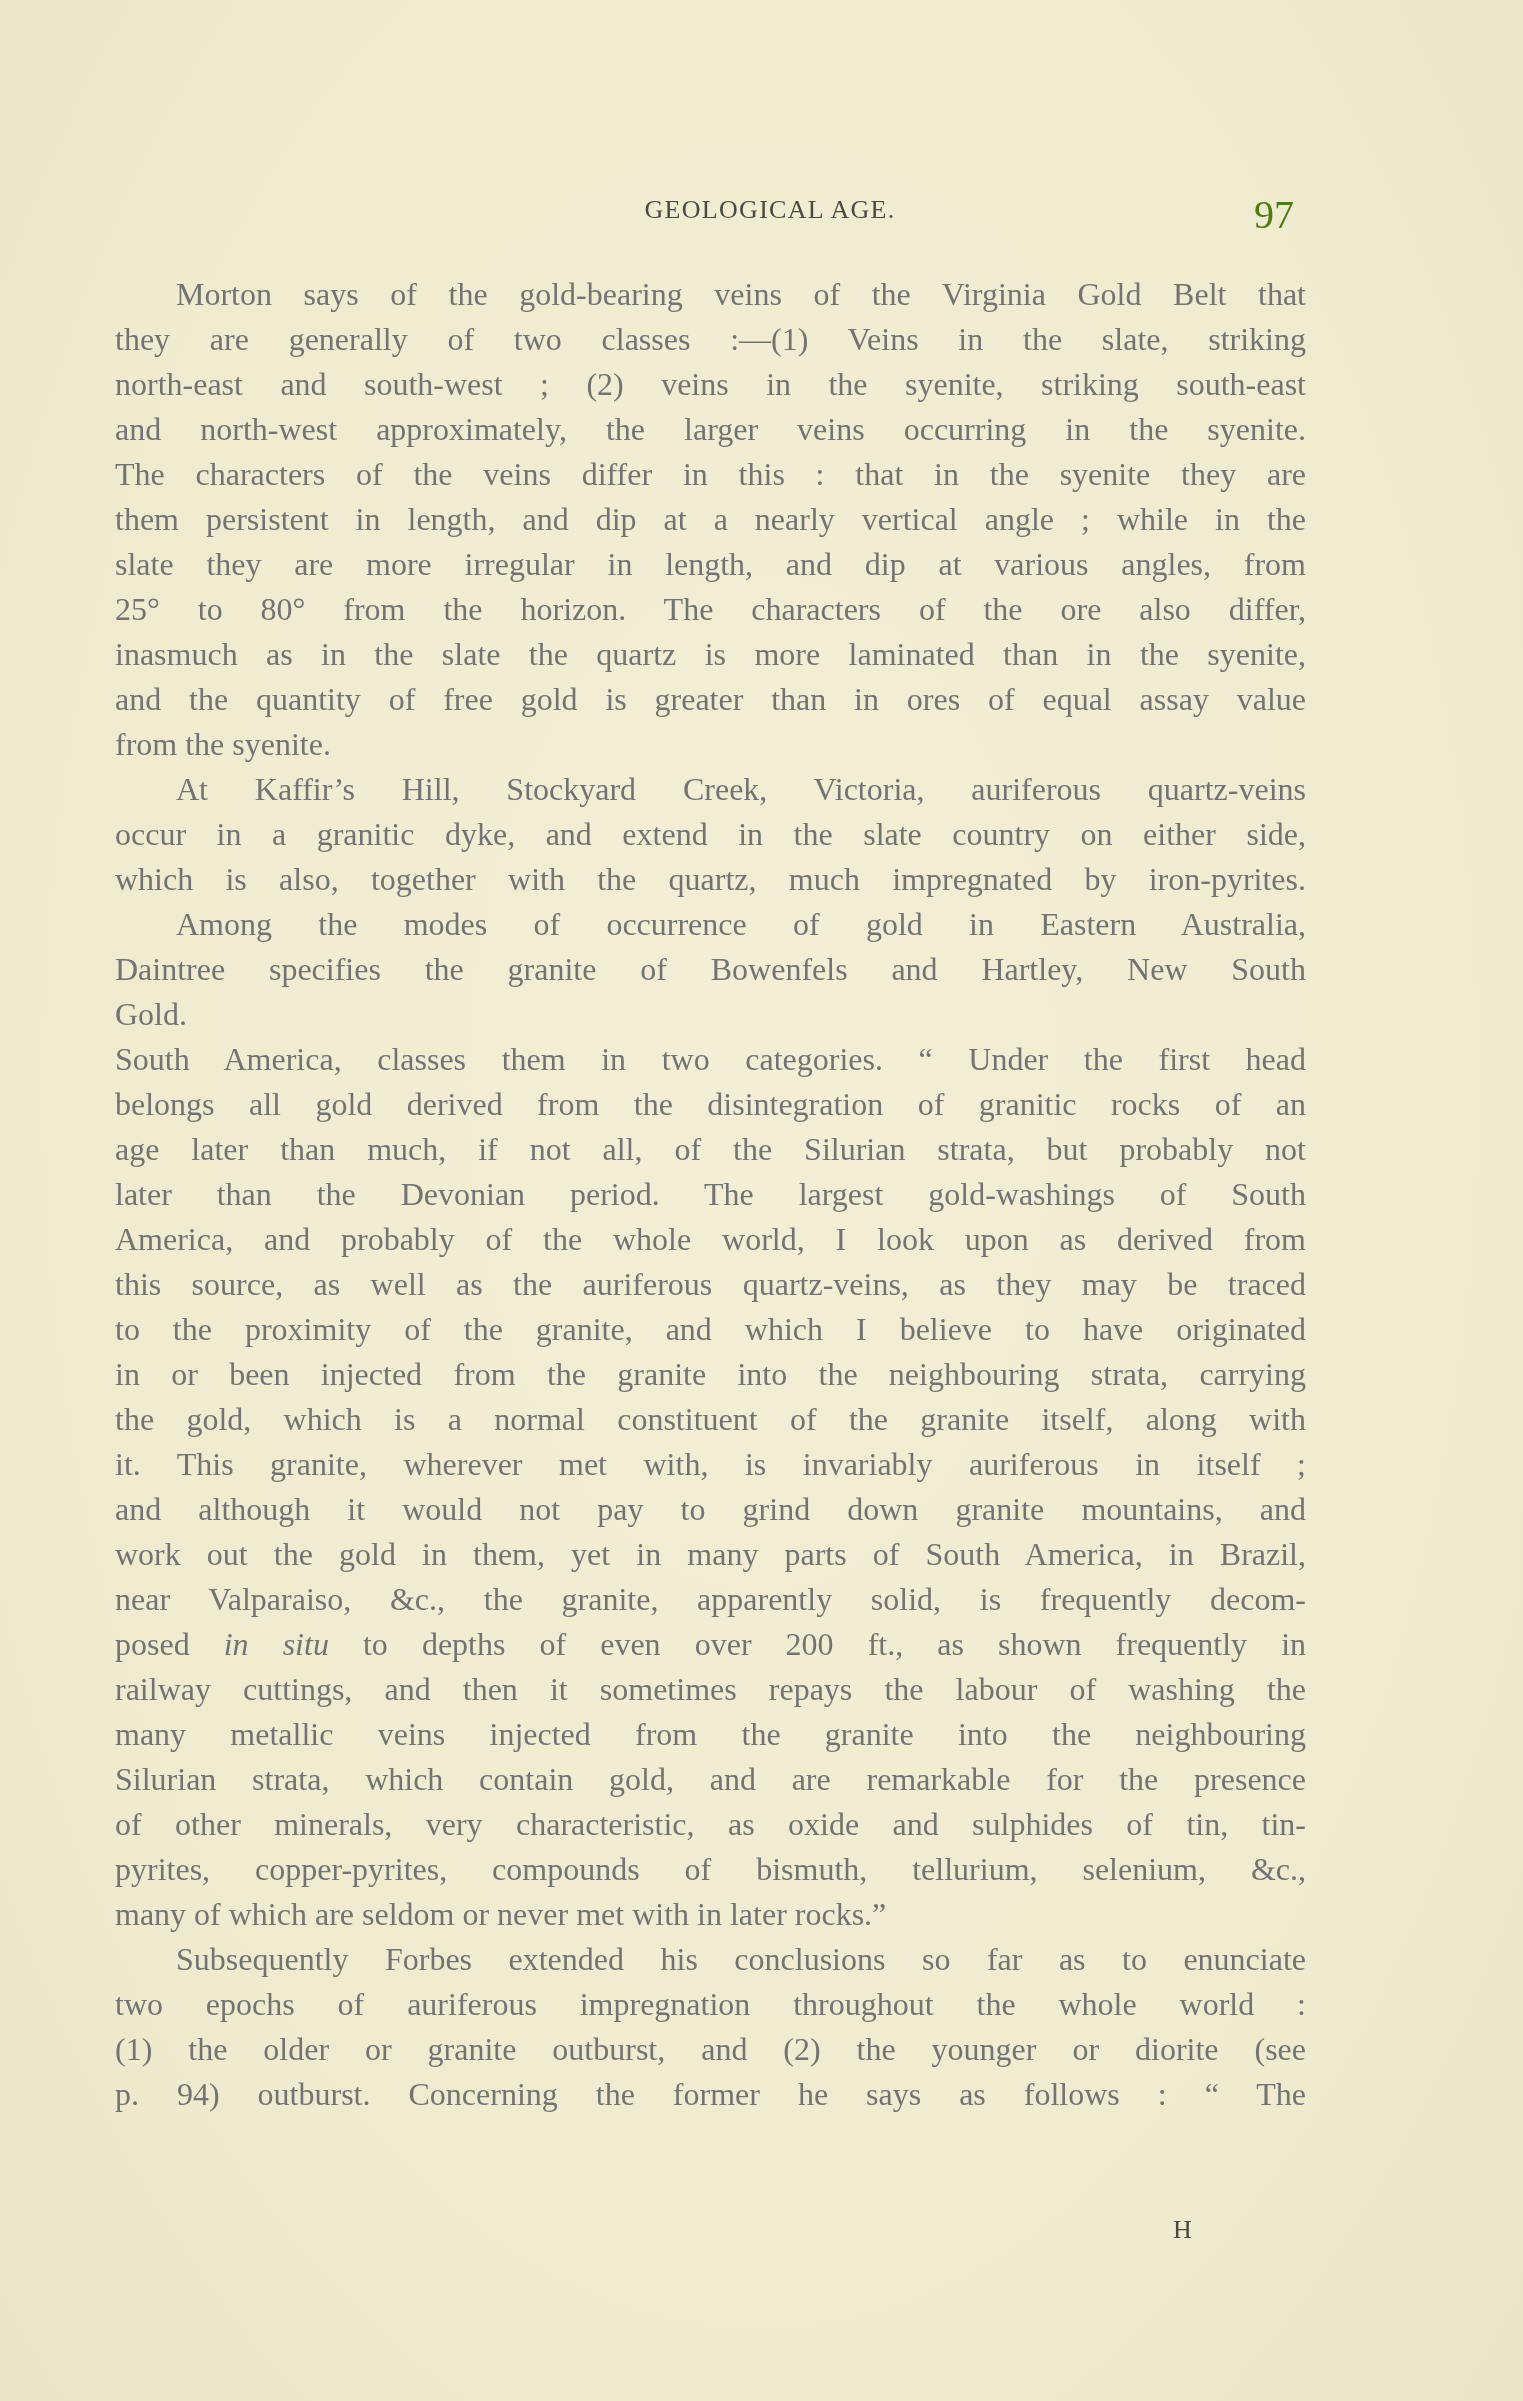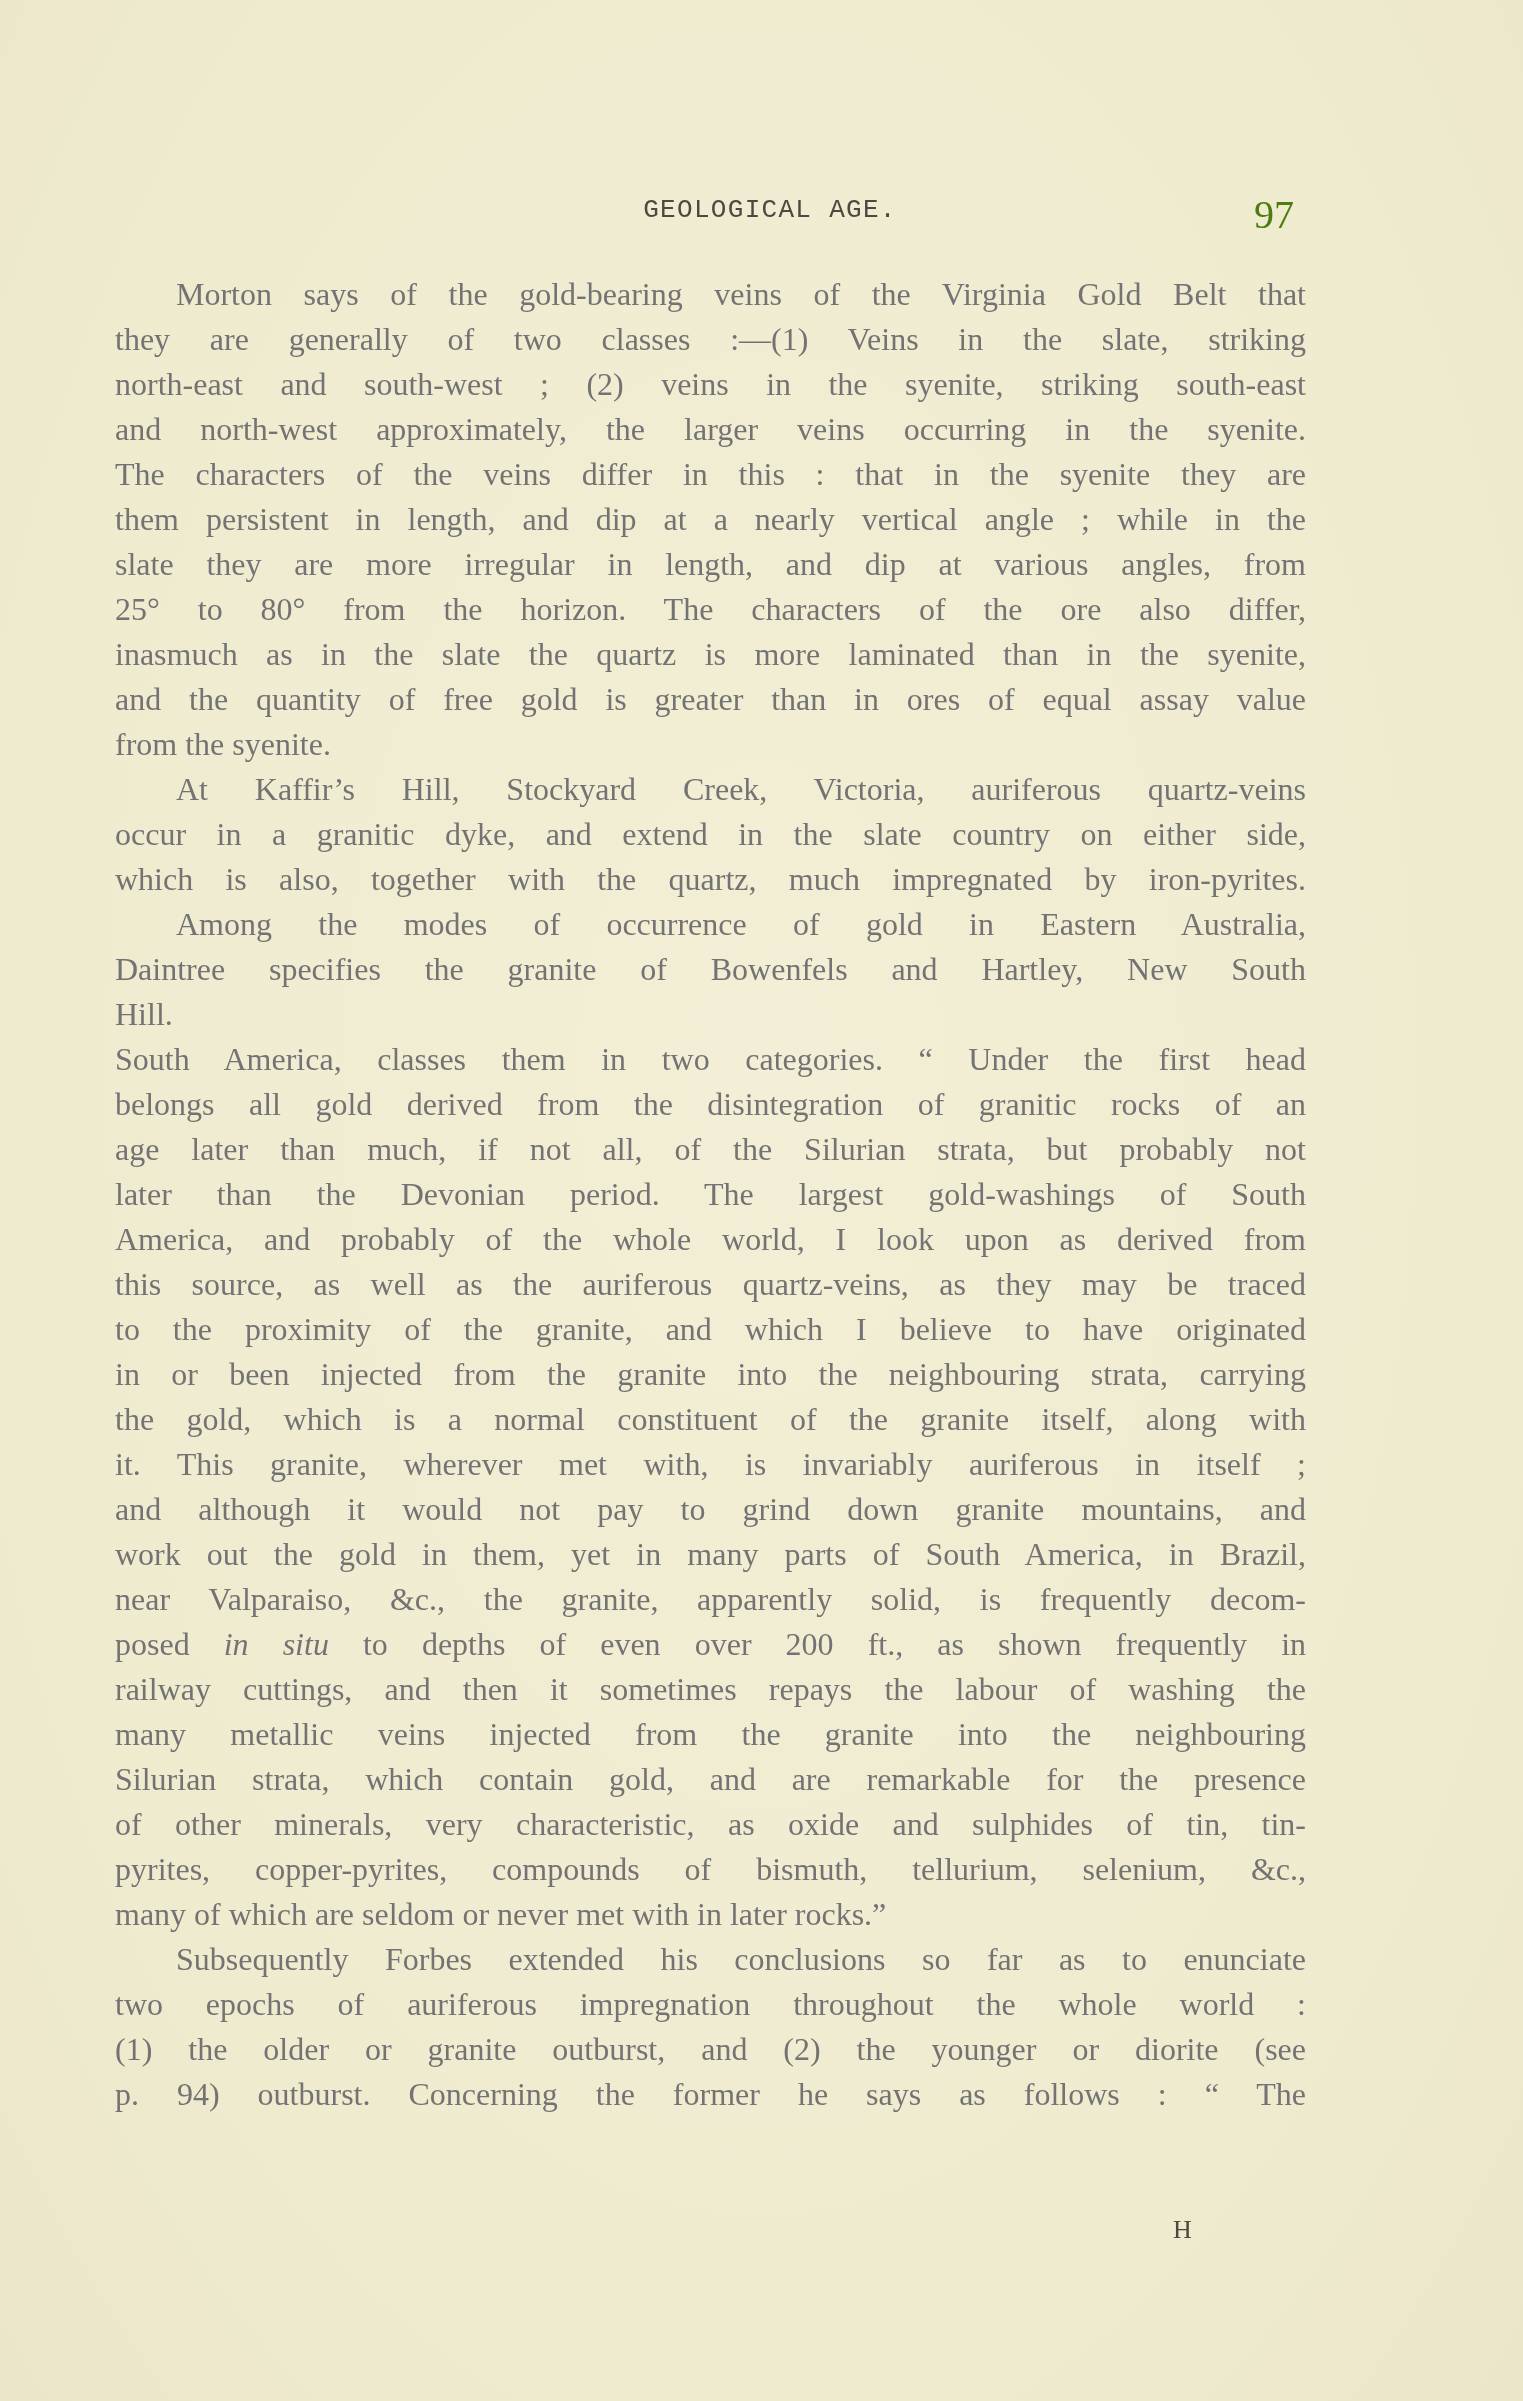--- a/index.html
+++ b/index.html
@@ -7,21 +7,21 @@
     width: 1524px; height: 2401px;
     background: #f1edd2;
     background-image: radial-gradient(ellipse at 50% 45%, #f3efd6 0%, #efebcf 70%, #ebe6c9 100%);
     position: relative; overflow: hidden;
     font-family: "Liberation Serif", "DejaVu Serif", serif;
     color: #3b3a34;
   }
   .running-head {
     position: absolute; top: 195px; left: 0; width: 1524px;
     text-align: center; font-size: 26px; letter-spacing: 1.3px;
-    color: #4a4942; padding-left: 16px; box-sizing: border-box; font-family: Liberation Mono, monospace;
+    color: #4a4942; padding-left: 16px; box-sizing: border-box;
   }
   .page-number {
     position: absolute; top: 191px; left: 1254px;
     font-size: 40px; color: #4d7c0f;
   }
   .body-text {
     position: absolute; top: 272px; left: 115px; width: 1191px;
   }
   .line {
     display: block; height: 45px; line-height: 45px;
@@ -56,21 +56,21 @@
   <span class="line">inasmuch as in the slate the quartz is more laminated than in the syenite,</span>
   <span class="line">and the quantity of free gold is greater than in ores of equal assay value</span>
   <span class="line last">from the syenite.</span>
 
   <span class="line indent">At Kaffir’s Hill, Stockyard Creek, Victoria, auriferous quartz-veins</span>
   <span class="line">occur in a granitic dyke, and extend in the slate country on either side,</span>
   <span class="line">which is also, together with the quartz, much impregnated by iron-pyrites.</span>
 
   <span class="line indent">Among the modes of occurrence of gold in Eastern Australia,</span>
   <span class="line">Daintree specifies the granite of Bowenfels and Hartley, New South</span>
-  <span class="line last">Hill.</span>
+  <span class="line last">Gold.</span>
 
   <span class="line">South America, classes them in two categories. “ Under the first head</span>
   <span class="line">belongs all gold derived from the disintegration of granitic rocks of an</span>
   <span class="line">age later than much, if not all, of the Silurian strata, but probably not</span>
   <span class="line">later than the Devonian period. The largest gold-washings of South</span>
   <span class="line">America, and probably of the whole world, I look upon as derived from</span>
   <span class="line">this source, as well as the auriferous quartz-veins, as they may be traced</span>
   <span class="line">to the proximity of the granite, and which I believe to have originated</span>
   <span class="line">in or been injected from the granite into the neighbouring strata, carrying</span>
   <span class="line">the gold, which is a normal constituent of the granite itself, along with</span>

